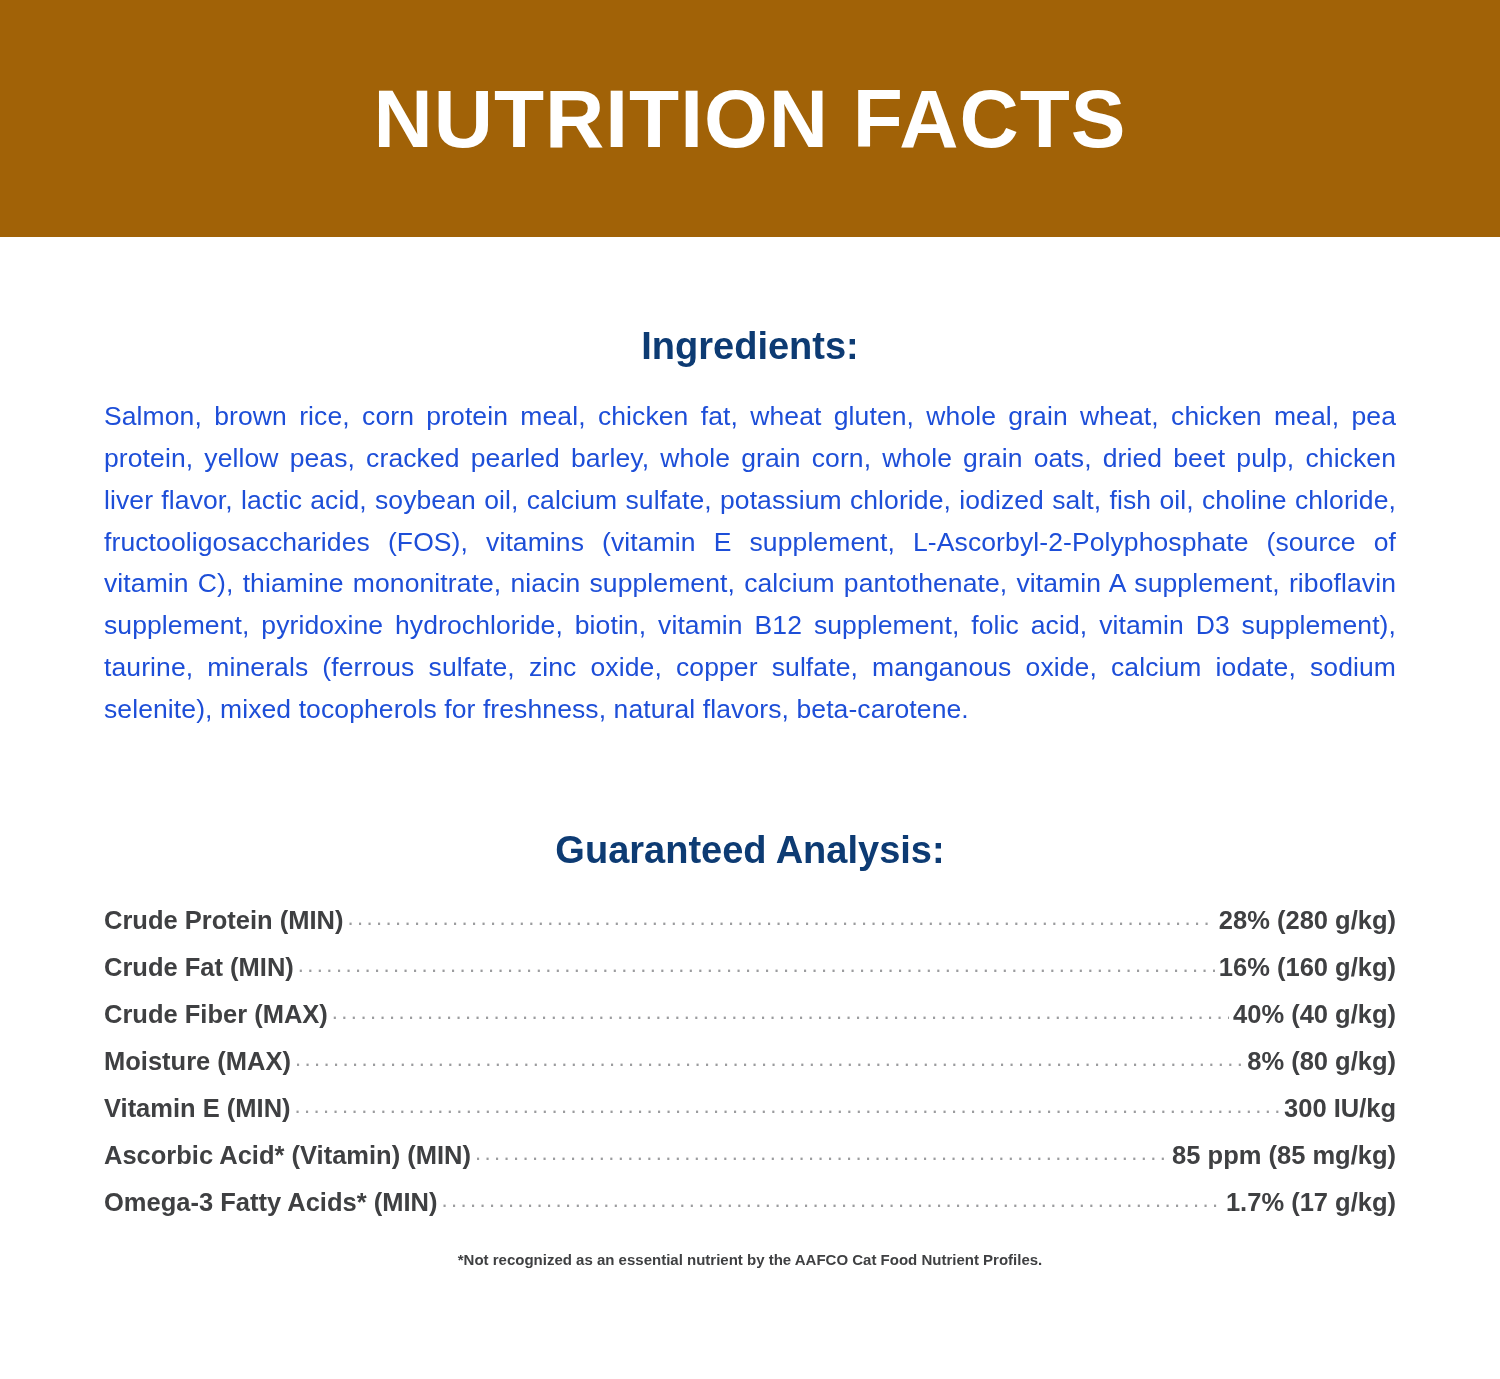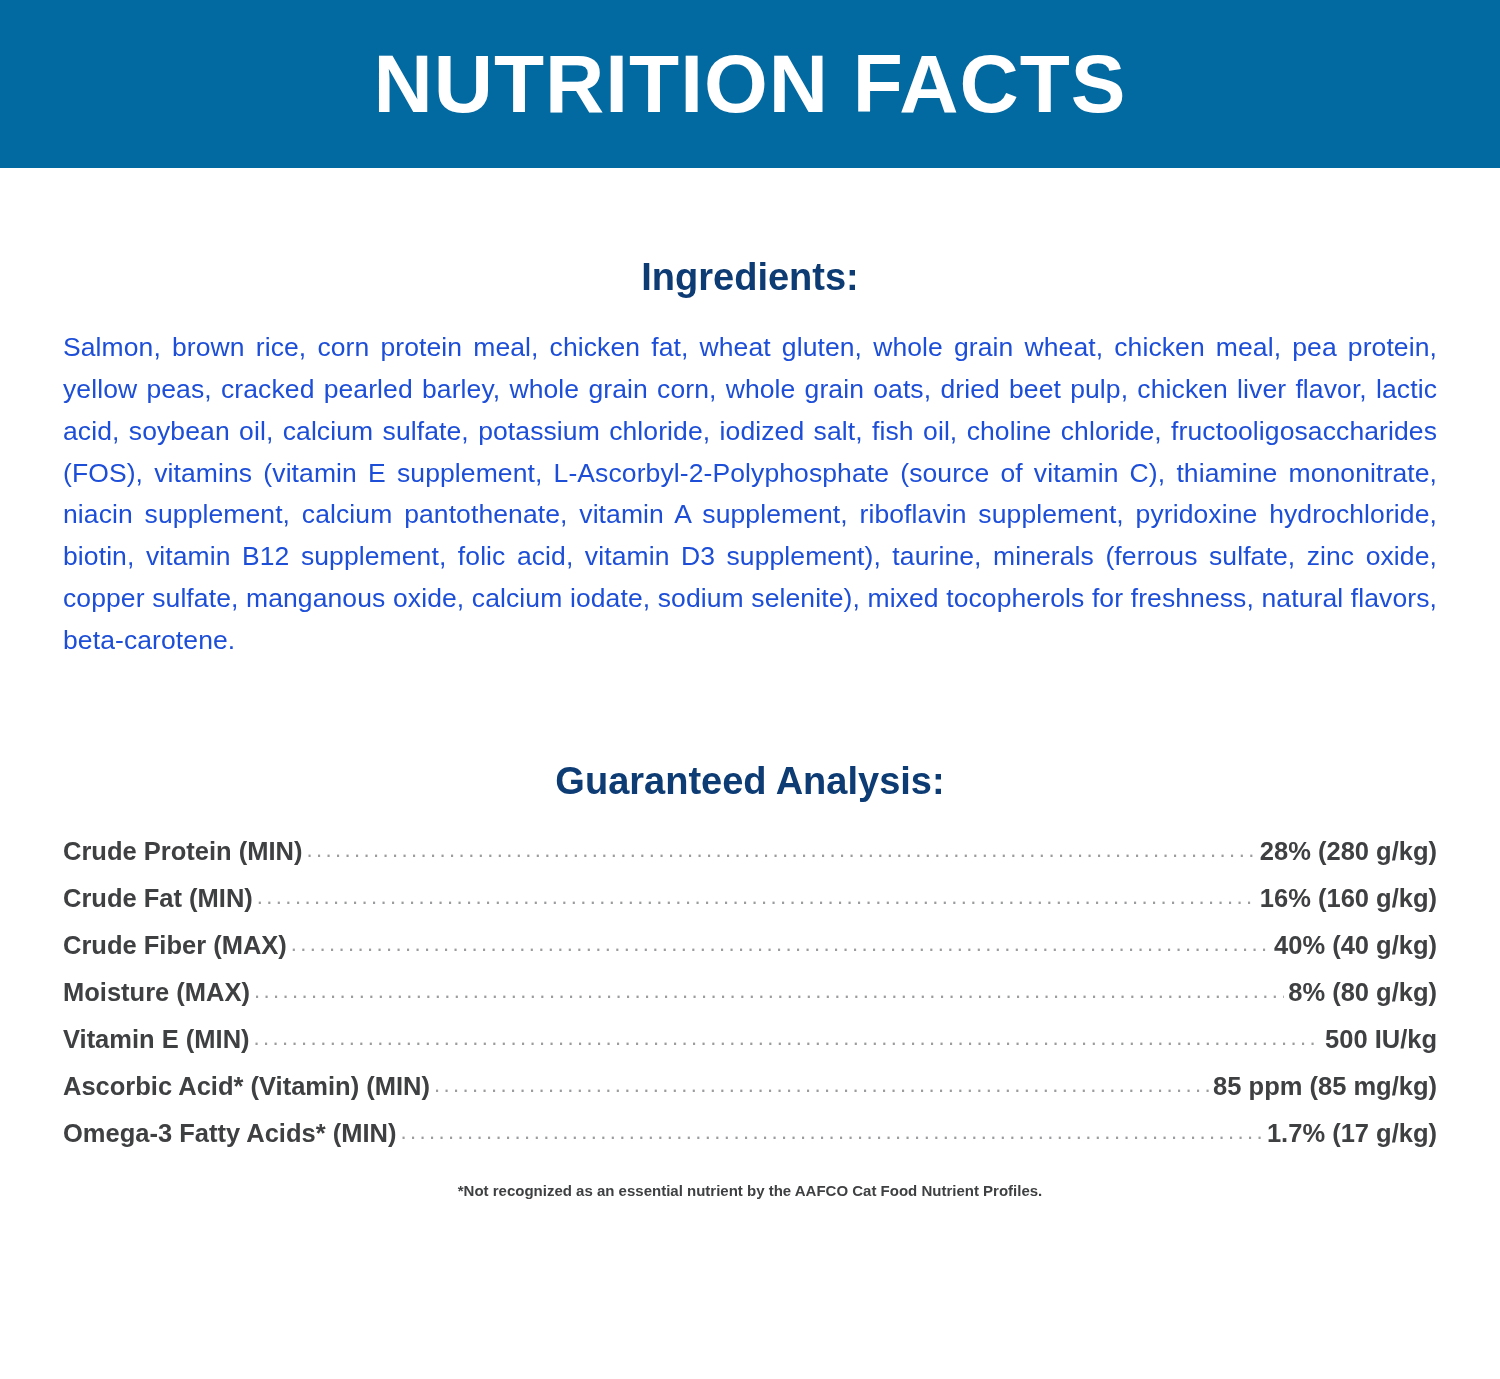--- a/index.html
+++ b/index.html
@@ -13,37 +13,37 @@
     font-family: "Liberation Sans", sans-serif;
     color: #58595b;
     overflow: hidden;
   }
   .page {
     position: relative;
     width: 1500px;
     height: 1379px;
   }
   .header-band {
-    background: #0369a1;
-    height: 168px;
+    background: #a16207;
+    height: 237px;
     display: flex;
     align-items: center;
     justify-content: center;
   }
   .header-title {
     color: #ffffff;
     font-size: 82px;
     font-weight: bold;
     letter-spacing: 1px;
     line-height: 1;
     margin: 0;
     text-align: center;
   }
   .content {
-    padding: 0 63px;
+    padding: 0 104px;
   }
   .section-heading {
     color: #0d3b73;
     font-size: 38px;
     font-weight: bold;
     text-align: center;
     margin: 0;
   }
   .ingredients-heading {
     padding-top: 88px;
@@ -58,21 +58,21 @@
   }
   .ga-heading {
     padding-top: 72px;
   }
   .ga-table {
     margin-top: 34px;
     width: 100%;
   }
   .ga-row {
     display: flex;
-    align-items: flex-end;
+    align-items: center;
     width: 100%;
     margin-bottom: 18px;
     font-size: 25.5px;
     font-weight: bold;
     color: #3f4042;
   }
   .ga-label {
     white-space: nowrap;
     flex: 0 0 auto;
   }
@@ -139,21 +139,21 @@
 
       <div class="ga-row">
         <span class="ga-label">Moisture (MAX)</span>
         <span class="ga-dots">...........................................................................................................................................................</span>
         <span class="ga-value">8% (80 g/kg)</span>
       </div>
 
       <div class="ga-row">
         <span class="ga-label">Vitamin E (MIN)</span>
         <span class="ga-dots">...........................................................................................................................................................</span>
-        <span class="ga-value">500 IU/kg</span>
+        <span class="ga-value">300 IU/kg</span>
       </div>
 
       <div class="ga-row">
         <span class="ga-label">Ascorbic Acid* (Vitamin) (MIN)</span>
         <span class="ga-dots">...........................................................................................................................................................</span>
         <span class="ga-value">85 ppm (85 mg/kg)</span>
       </div>
 
       <div class="ga-row">
         <span class="ga-label">Omega-3 Fatty Acids* (MIN)</span>

